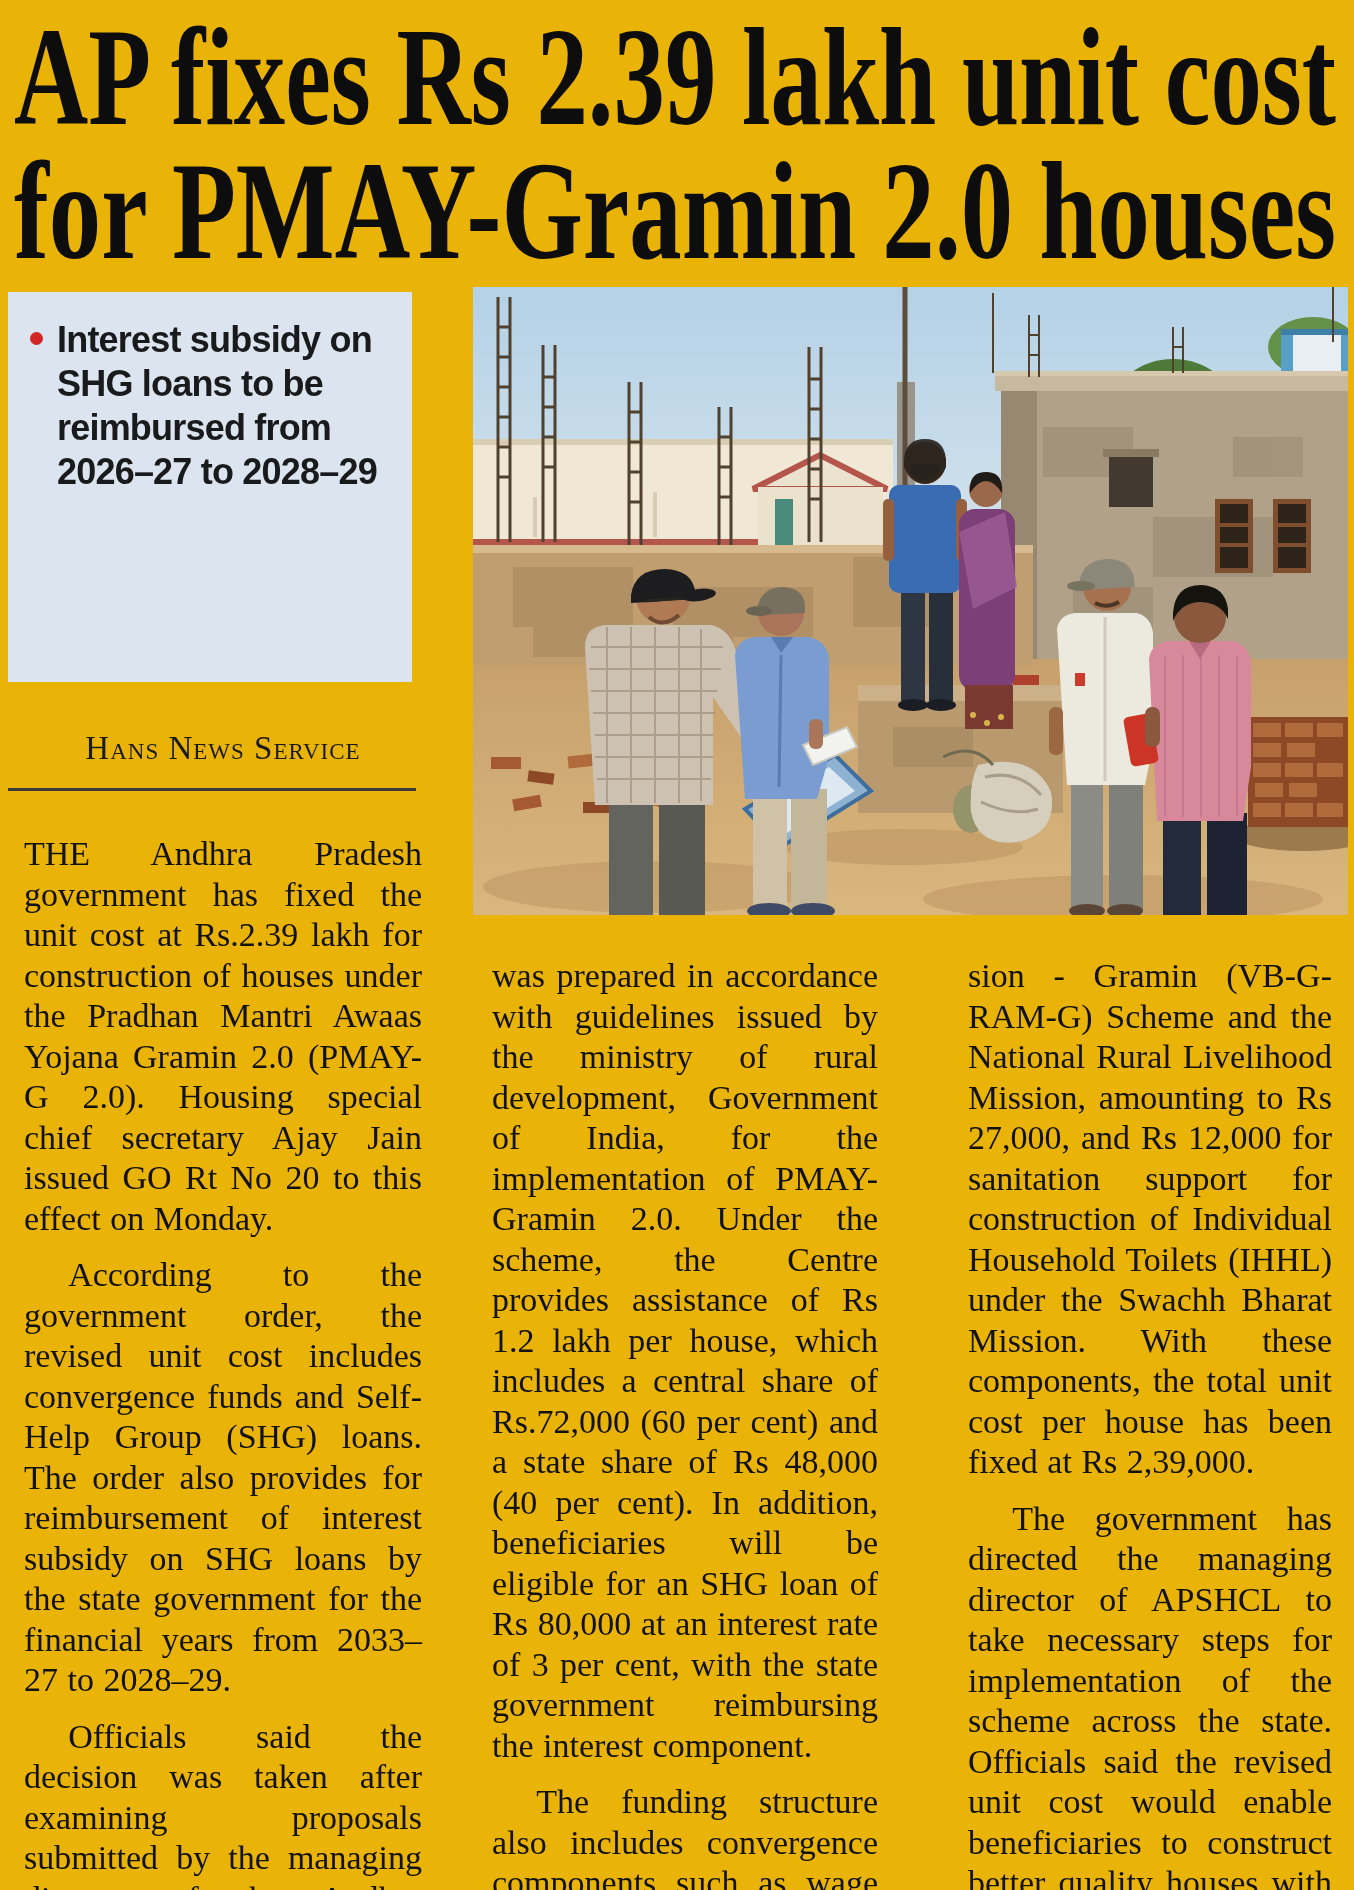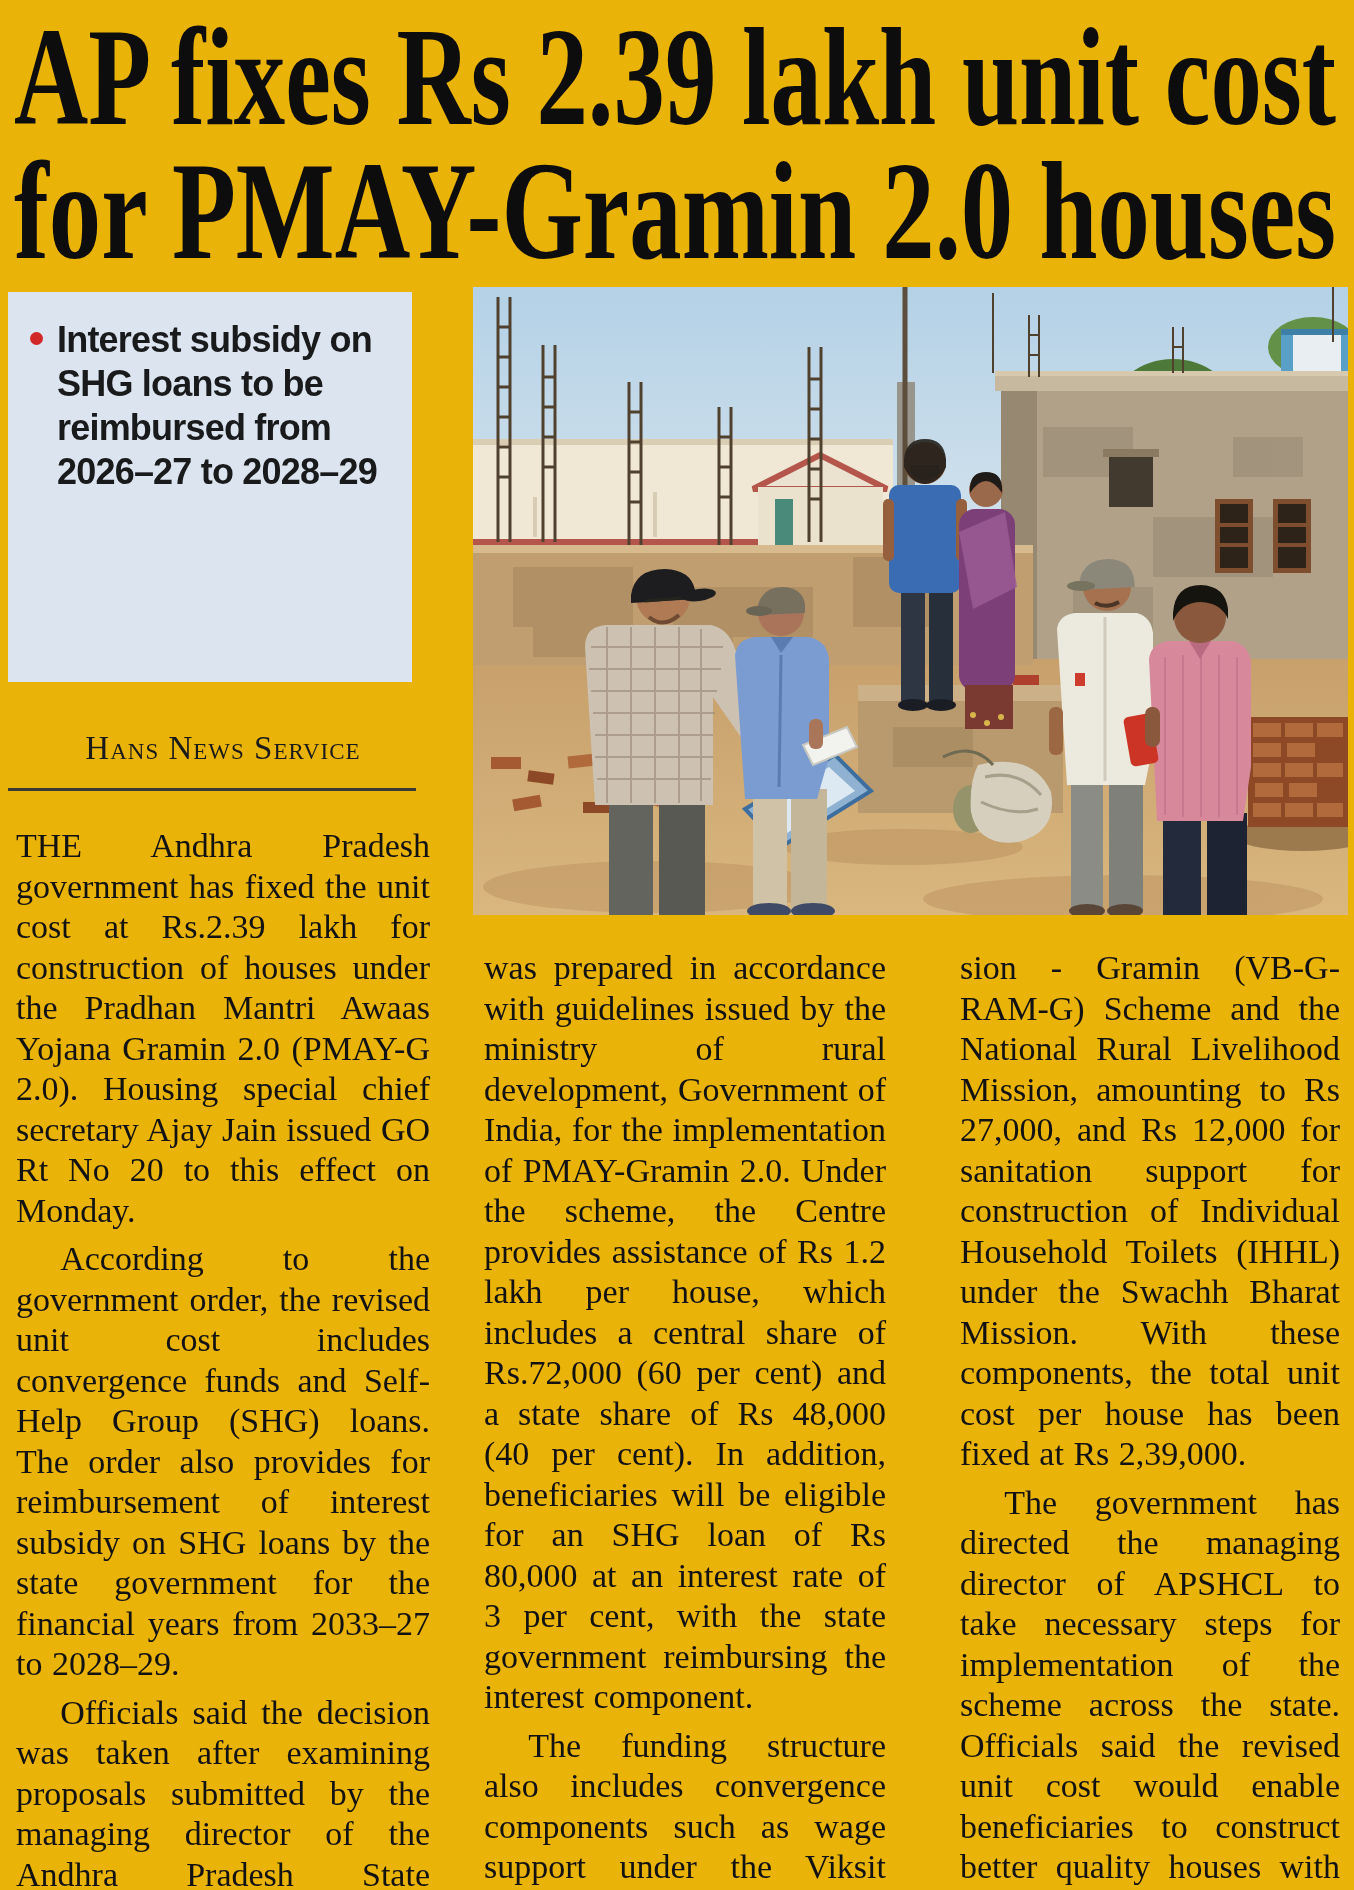--- a/index.html
+++ b/index.html
@@ -59,21 +59,21 @@
   .photo{position:absolute;left:473px;top:287px;width:875px;height:628px;}
   
   .col{
     position:absolute;
     font-size:34px;line-height:40.5px;
     text-align:justify;
     hyphens:auto;-webkit-hyphens:auto;
     word-spacing:1px;
     color:#121212;
   }
-  .col p{margin:8px;padding:0;}
+  .col p{margin:16px;padding:0;}
   .col p.indent{text-indent:1.3em;}
   .col1{left:8px;top:818px;width:430px;}
   .col2{left:476px;top:940px;width:418px;}
   .col3{left:952px;top:940px;width:396px;}
 </style>
 </head>
 <body>
 
 <div class="page">
 

